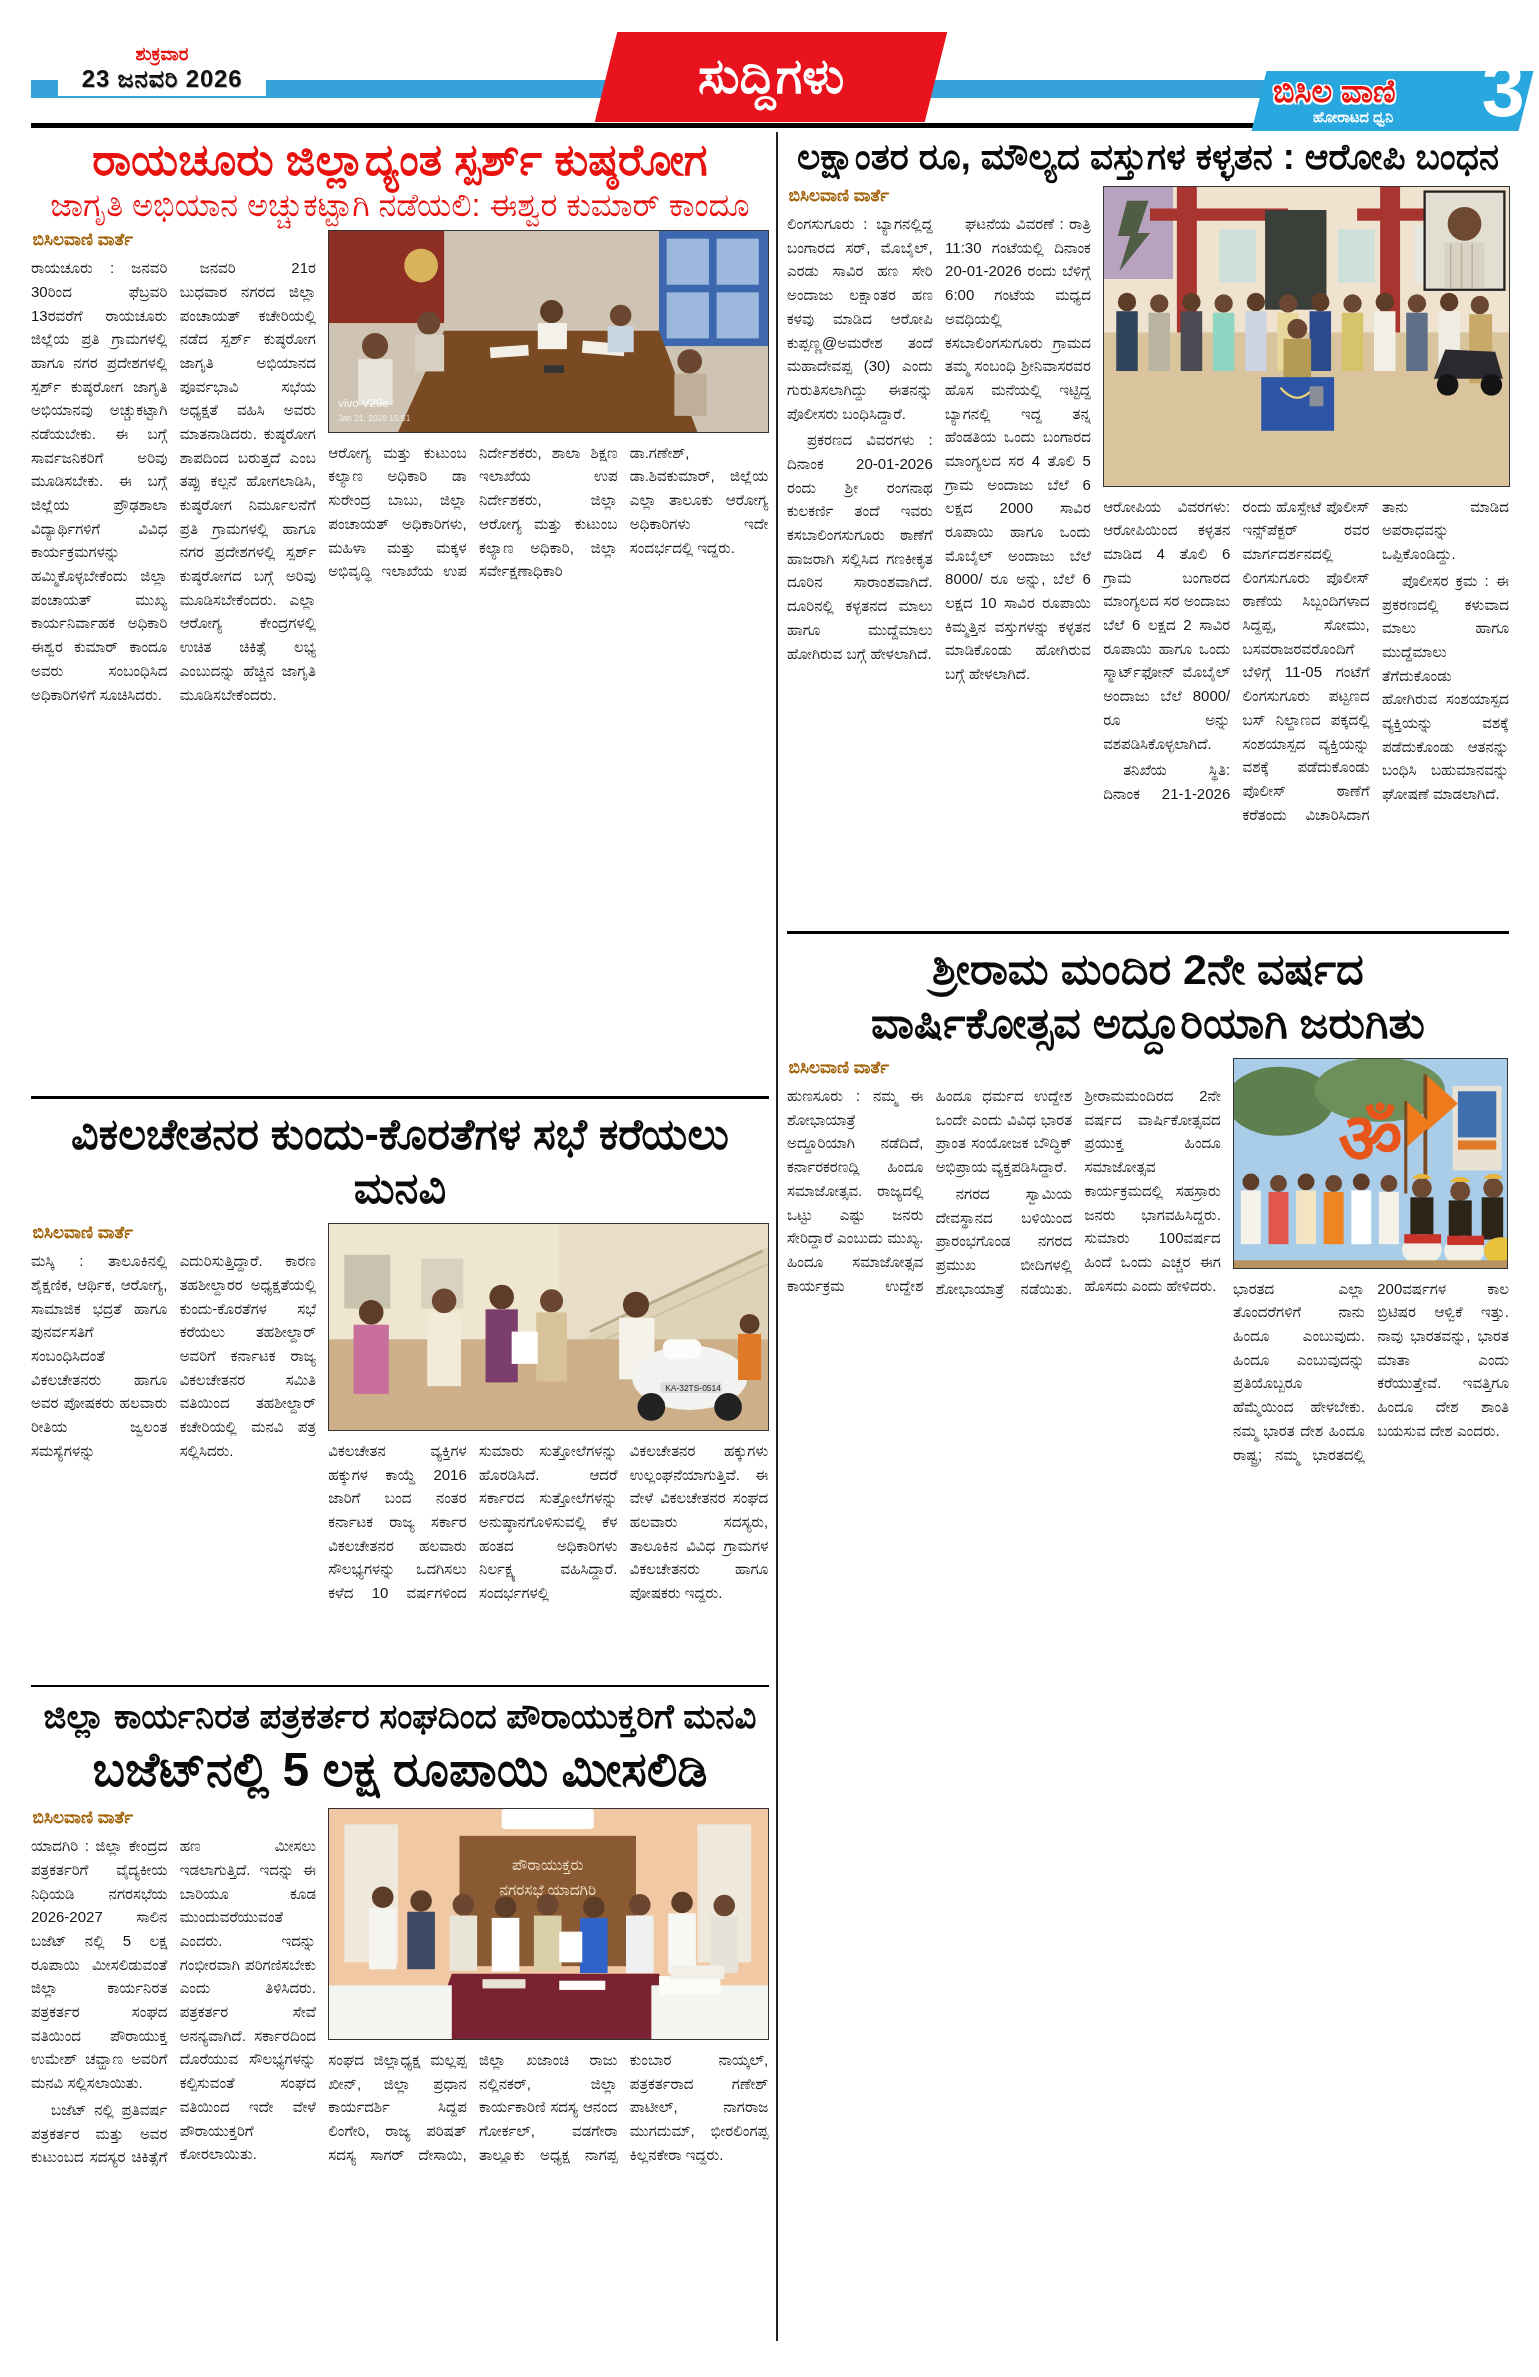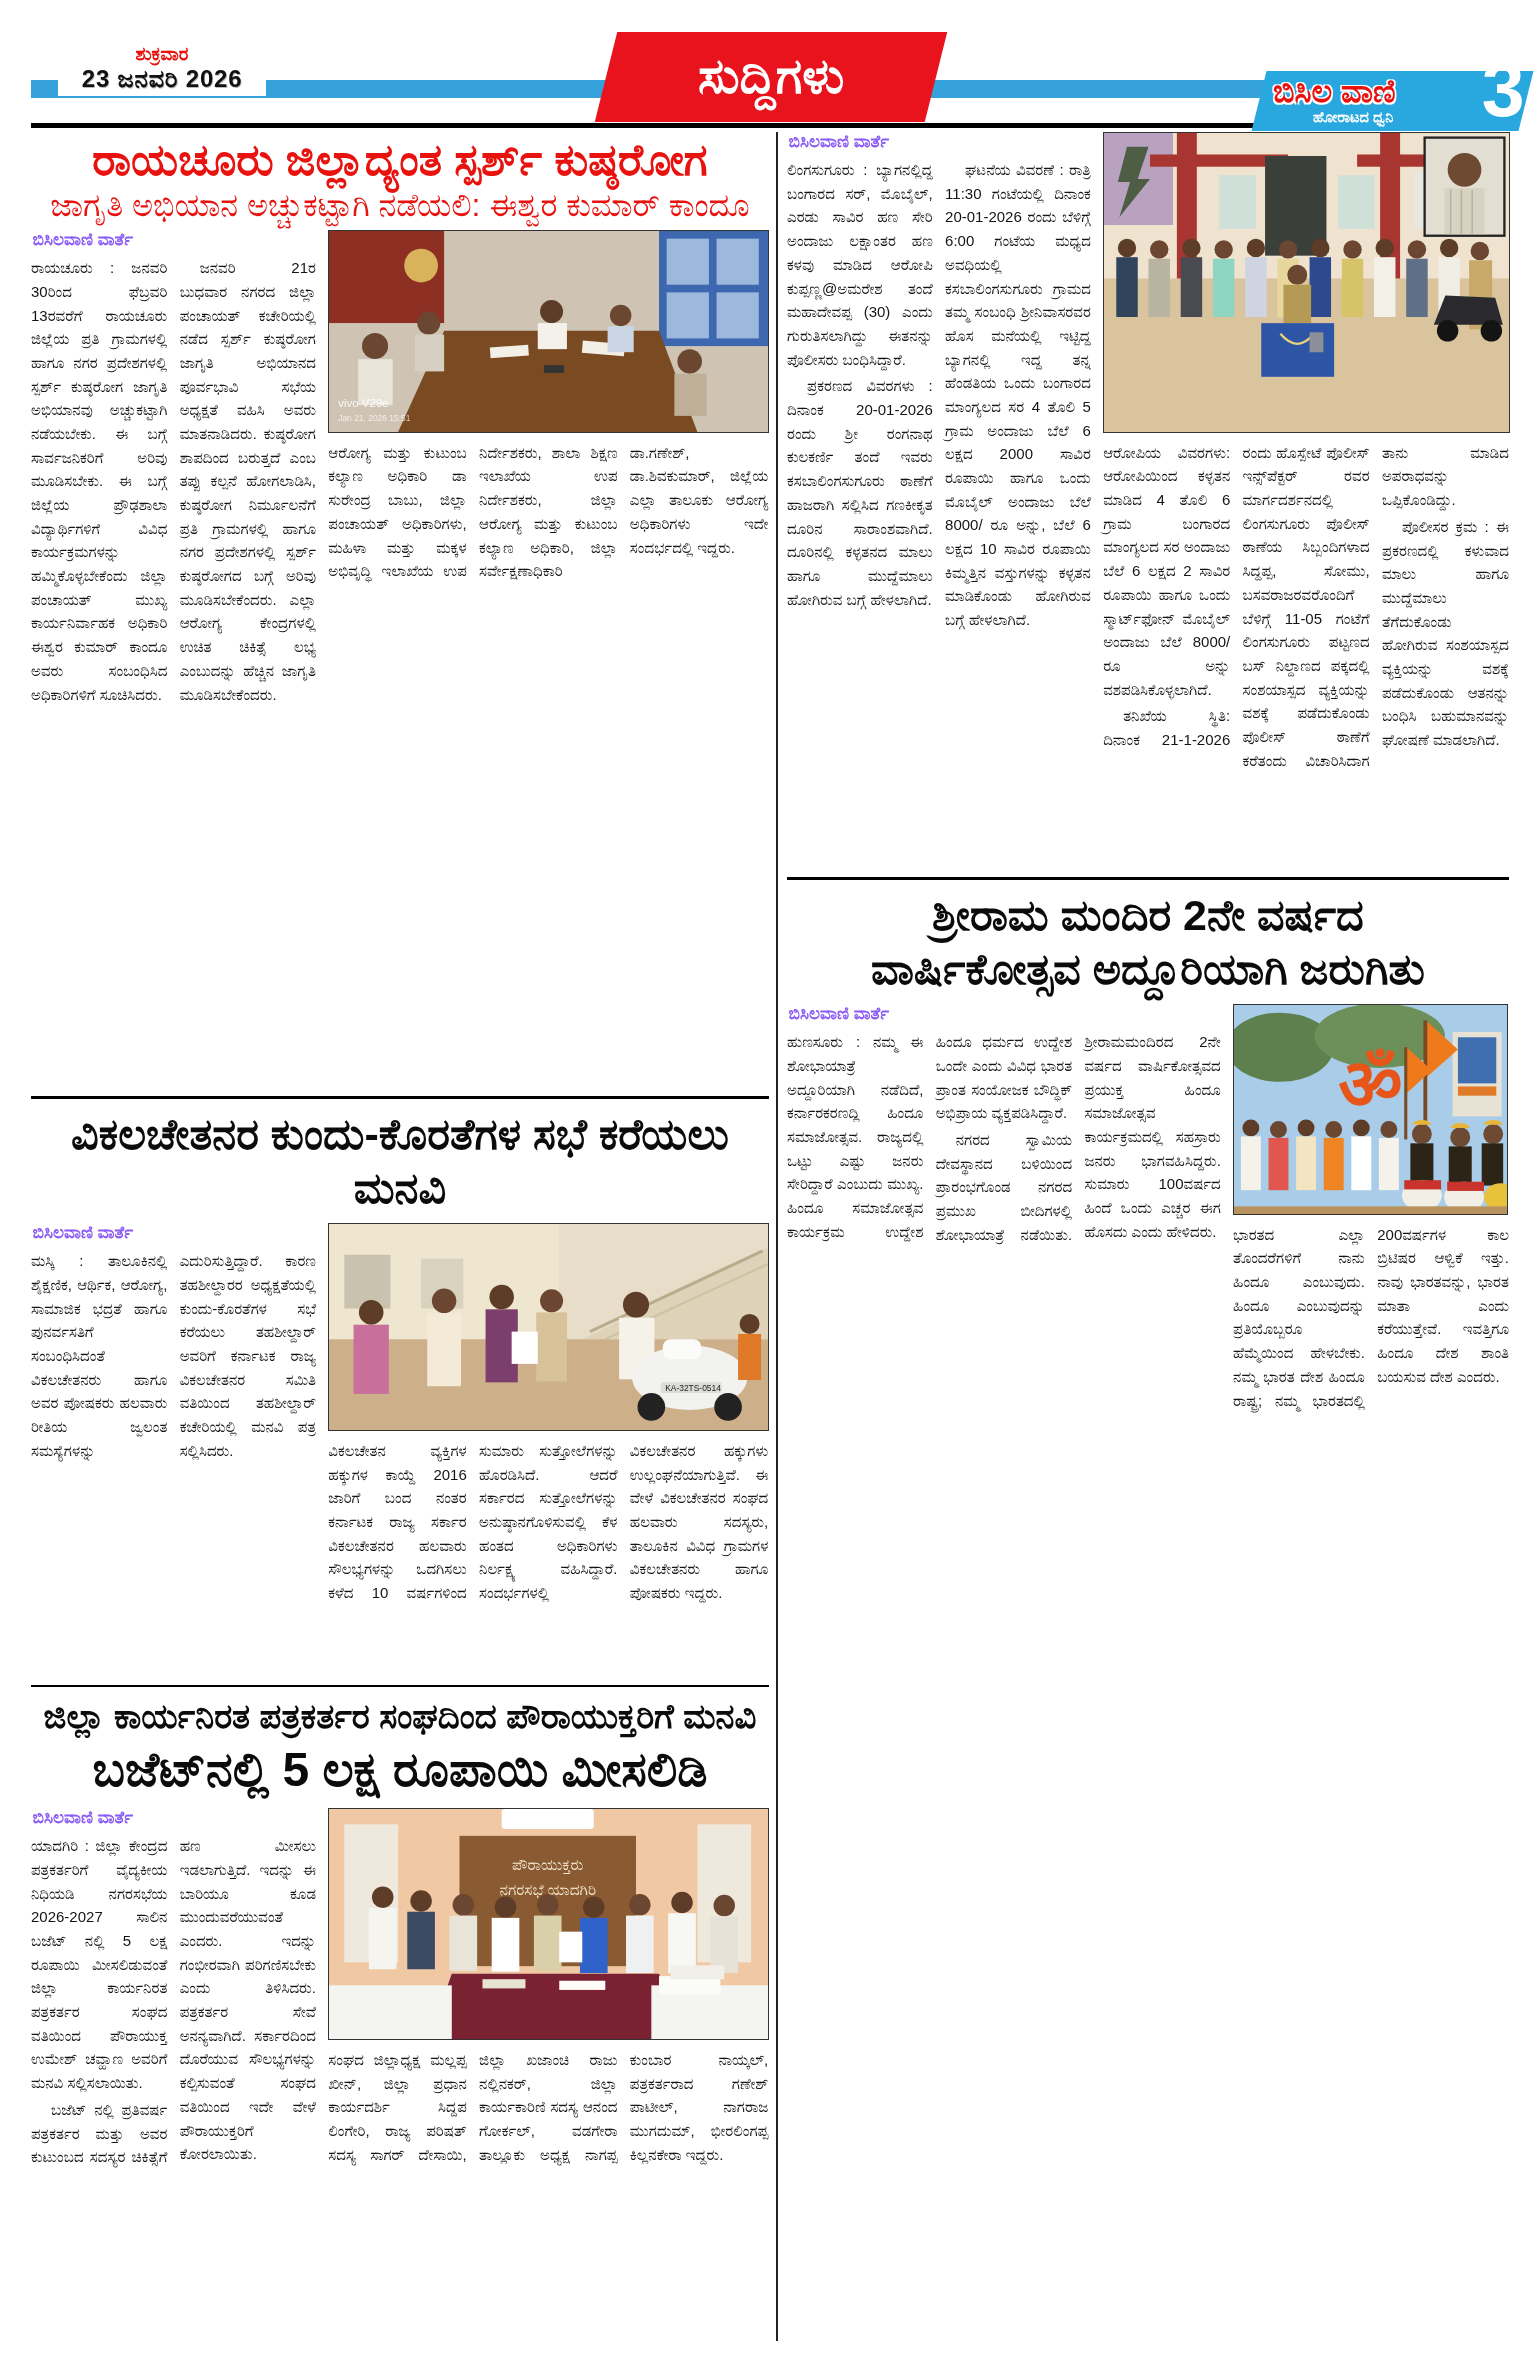--- a/index.html
+++ b/index.html
@@ -30,21 +30,21 @@
   
   article{display:block;}
   .hl-red{color:#e8130f;}
   .hl-main{font-size:44px;font-weight:bold;text-align:center;margin:3.1px 0 1.5px 0;line-height:1.15;}
   .hl-sub{font-size:32px;font-weight:normal;text-align:center;margin:1.5px 0 6.1px 0;line-height:1.15;}
   .hl-black{color:#0b0b0b;}
   .hl-med{font-size:36px;font-weight:bold;text-align:center;margin:3.1px 0 7.7px 0;line-height:1.2;}
   .hl-big{font-size:43px;font-weight:bold;text-align:center;margin:3.1px 0 7.7px 0;line-height:1.25;}
   .hl-kicker{font-size:34px;font-weight:bold;text-align:center;margin:3.1px 0 0 0;line-height:1.2;}
   .hl-huge{font-size:48px;font-weight:bold;text-align:center;margin:4.6px 0 9.2px 0;line-height:1.2;}
-  .byline{color:#8b5cf6;font-weight:bold;font-size:17px;margin:0 0 6.1px 1.5px;}
+  .byline{color:#a16207;font-weight:bold;font-size:17px;margin:0 0 6.1px 1.5px;}
   .content{display:flex;gap:12.3px;}
   .pane{min-width:0;}
   .bodytext{font-size:15px;line-height:1.58;text-align:justify;color:#141414;}
   .bodytext p{margin:0 0 3.1px 0;}
   .bodytext p + p{text-indent:20px;}
   .cols-2{column-count:2;column-gap:12.3px;}
   .cols-3{column-count:3;column-gap:12.3px;}
   .photo{margin:0 0 7.7px 0;border:0.8px solid #333;background:#be185d;position:relative;}
   .photo svg{display:block;}
   
@@ -235,20 +235,21 @@
               <p>ಸಂಘದ ಜಿಲ್ಲಾಧ್ಯಕ್ಷ ಮಲ್ಲಪ್ಪ ಖೀನ್, ಜಿಲ್ಲಾ ಪ್ರಧಾನ ಕಾರ್ಯದರ್ಶಿ ಸಿದ್ದಪ ಲಿಂಗೇರಿ, ರಾಜ್ಯ ಪರಿಷತ್ ಸದಸ್ಯ ಸಾಗರ್ ದೇಸಾಯಿ, ಜಿಲ್ಲಾ ಖಜಾಂಚಿ ರಾಜು ನಲ್ಲಿನಕರ್, ಜಿಲ್ಲಾ ಕಾರ್ಯಕಾರಿಣಿ ಸದಸ್ಯ ಆನಂದ ಗೋರ್ಕಲ್, ವಡಗೇರಾ ತಾಲ್ಲೂಕು ಅಧ್ಯಕ್ಷ ನಾಗಪ್ಪ ಕುಂಬಾರ ನಾಯ್ಕಲ್, ಪತ್ರಕರ್ತರಾದ ಗಣೇಶ್ ಪಾಟೀಲ್, ನಾಗರಾಜ ಮುಗದುಮ್, ಭೀರಲಿಂಗಪ್ಪ ಕಿಲ್ಲನಕೇರಾ ಇದ್ದರು.</p>
             </div>
           </div>
         </div>
       </article>
     </section>
 
     <section class="col-right">
 
       <article>
+        <h1 class="hl-black hl-med">ಲಕ್ಷಾಂತರ ರೂ, ಮೌಲ್ಯದ ವಸ್ತುಗಳ ಕಳ್ಳತನ : ಆರೋಪಿ ಬಂಧನ</h1>
         <div class="content">
           <div class="pane d-left">
             <div class="byline">ಬಿಸಿಲವಾಣಿ ವಾರ್ತೆ</div>
             <div class="bodytext cols-2">
               <p>ಲಿಂಗಸುಗೂರು : ಬ್ಯಾಗನಲ್ಲಿದ್ದ ಬಂಗಾರದ ಸರ್, ಮೊಬೈಲ್, ಎರಡು ಸಾವಿರ ಹಣ ಸೇರಿ ಅಂದಾಜು ಲಕ್ಷಾಂತರ ಹಣ ಕಳವು ಮಾಡಿದ ಆರೋಪಿ ಕುಪ್ಪಣ್ಣ@ಅಮರೇಶ ತಂದೆ ಮಹಾದೇವಪ್ಪ (30) ಎಂದು ಗುರುತಿಸಲಾಗಿದ್ದು ಈತನನ್ನು ಪೊಲೀಸರು ಬಂಧಿಸಿದ್ದಾರೆ.</p>
               <p>ಪ್ರಕರಣದ ವಿವರಗಳು : ದಿನಾಂಕ 20-01-2026 ರಂದು ಶ್ರೀ ರಂಗನಾಥ ಕುಲಕರ್ಣಿ ತಂದೆ ಇವರು ಕಸಬಾಲಿಂಗಸುಗೂರು ಠಾಣೆಗೆ ಹಾಜರಾಗಿ ಸಲ್ಲಿಸಿದ ಗಣಕೀಕೃತ ದೂರಿನ ಸಾರಾಂಶವಾಗಿದೆ. ದೂರಿನಲ್ಲಿ ಕಳ್ಳತನದ ಮಾಲು ಹಾಗೂ ಮುದ್ದೆಮಾಲು ಹೋಗಿರುವ ಬಗ್ಗೆ ಹೇಳಲಾಗಿದೆ.</p>
               <p>ಘಟನೆಯ ವಿವರಣೆ : ರಾತ್ರಿ 11:30 ಗಂಟೆಯಲ್ಲಿ ದಿನಾಂಕ 20-01-2026 ರಂದು ಬೆಳಿಗ್ಗೆ 6:00 ಗಂಟೆಯ ಮಧ್ಯದ ಅವಧಿಯಲ್ಲಿ ಕಸಬಾಲಿಂಗಸುಗೂರು ಗ್ರಾಮದ ತಮ್ಮ ಸಂಬಂಧಿ ಶ್ರೀನಿವಾಸರವರ ಹೊಸ ಮನೆಯಲ್ಲಿ ಇಟ್ಟಿದ್ದ ಬ್ಯಾಗನಲ್ಲಿ ಇದ್ದ ತನ್ನ ಹೆಂಡತಿಯ ಒಂದು ಬಂಗಾರದ ಮಾಂಗ್ಯಲದ ಸರ 4 ತೊಲಿ 5 ಗ್ರಾಮ ಅಂದಾಜು ಬೆಲೆ 6 ಲಕ್ಷದ 2000 ಸಾವಿರ ರೂಪಾಯಿ ಹಾಗೂ ಒಂದು ಮೊಬೈಲ್ ಅಂದಾಜು ಬೆಲೆ 8000/ ರೂ ಅನ್ನು, ಬೆಲೆ 6 ಲಕ್ಷದ 10 ಸಾವಿರ ರೂಪಾಯಿ ಕಿಮ್ಮತ್ತಿನ ವಸ್ತುಗಳನ್ನು ಕಳ್ಳತನ ಮಾಡಿಕೊಂಡು ಹೋಗಿರುವ ಬಗ್ಗೆ ಹೇಳಲಾಗಿದೆ.</p>
             </div>
           </div>
           <div class="pane d-right">

